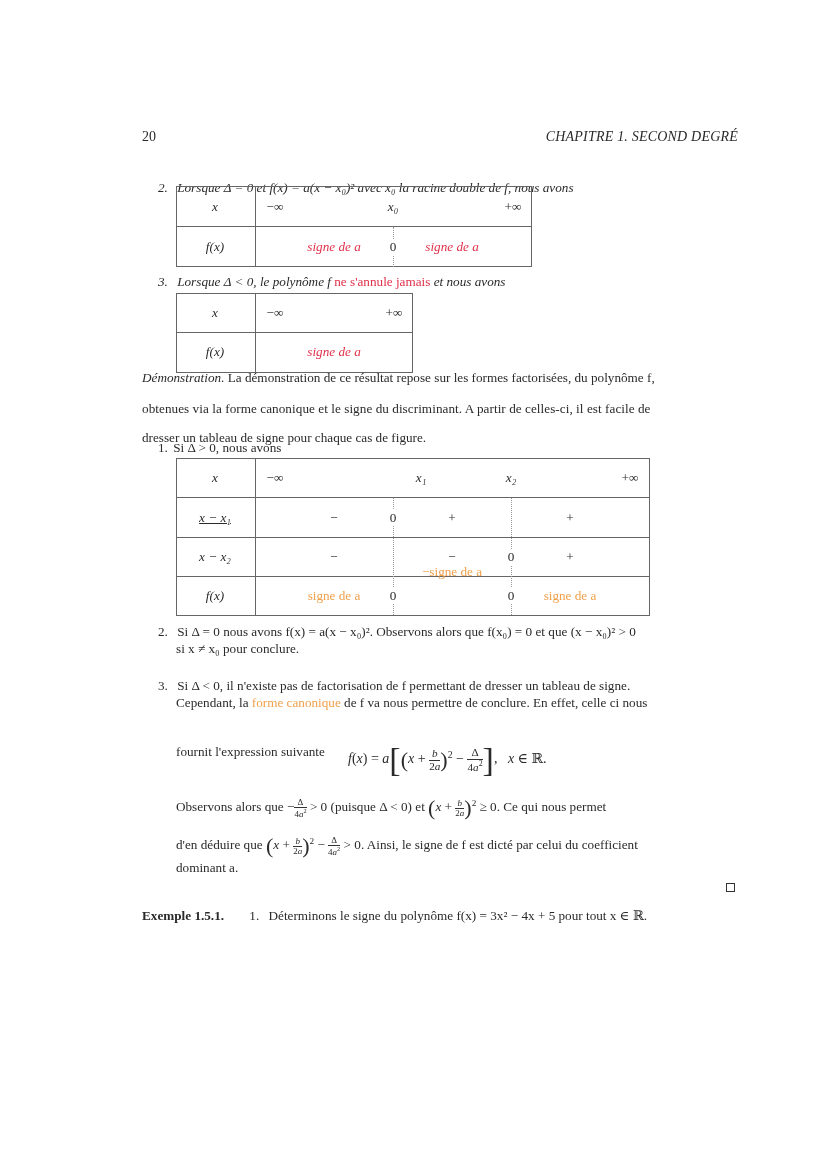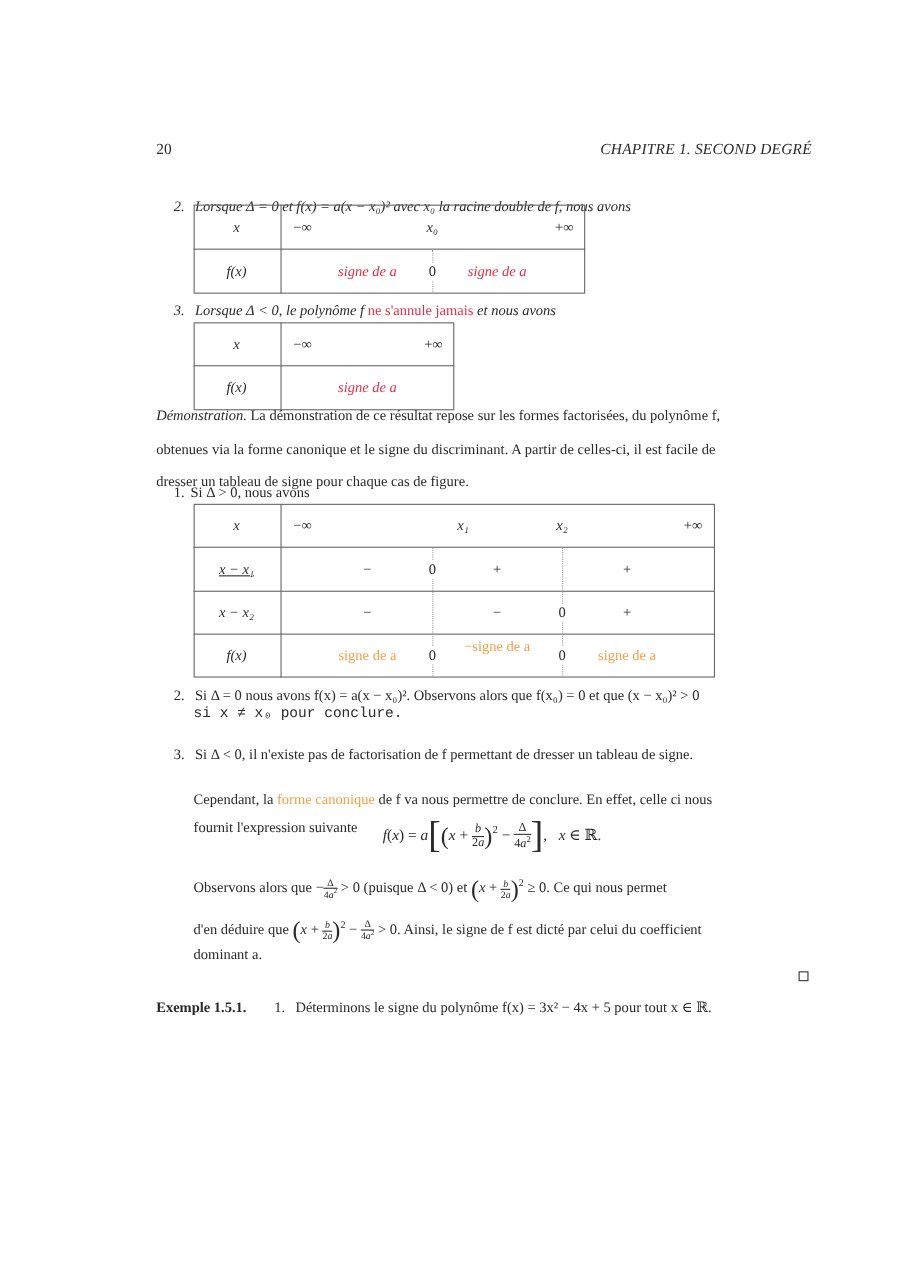--- a/index.html
+++ b/index.html
@@ -98,35 +98,35 @@
 <div class="cell" style="left:452px; top:518px;">+</div>
 <div class="cell" style="left:570px; top:518px;">+</div>
 
 <div class="cell" style="left:334px; top:557px;">−</div>
 <div class="cell" style="left:452px; top:557px;">−</div>
 <div class="cell" style="left:511px; top:557px; background:#fff; padding:0 2px;">0</div>
 <div class="cell" style="left:570px; top:557px;">+</div>
 
 <div class="cell orange" style="left:334px; top:596px;">signe de a</div>
 <div class="cell" style="left:393px; top:596px; background:#fff; padding:0 2px;">0</div>
-<div class="cell orange" style="left:452px; top:588px;">−signe de a</div>
+<div class="cell orange" style="left:452px; top:572px;">−signe de a</div>
 <div class="cell" style="left:511px; top:596px; background:#fff; padding:0 2px;">0</div>
 <div class="cell orange" style="left:570px; top:596px;">signe de a</div>
 
 <div class="abs" style="left:158px; top:624px;">
   <span>2.</span>
   <span style="margin-left:6px;">Si Δ = 0 nous avons f(x) = a(x − x₀)². Observons alors que f(x₀) = 0 et que (x − x₀)² &gt; 0</span>
 </div>
-<div class="abs" style="left:176px; top:641px;font-family:Liberation Mono, monospace;">si x ≠ x₀ pour conclure.</div>
+<div class="abs" style="left:176px; top:641px;">si x ≠ x₀ pour conclure.</div>
 
 <div class="abs" style="left:158px; top:678px;">
   <span>3.</span>
   <span style="margin-left:6px;">Si Δ &lt; 0, il n'existe pas de factorisation de f permettant de dresser un tableau de signe.</span>
 </div>
-<div class="abs" style="left:176px; top:695px;margin-top:24px;">
+<div class="abs" style="left:176px; top:695px;">
   <span>Cependant, la </span><span class="orange">forme canonique</span><span> de f va nous permettre de conclure. En effet, celle ci nous</span>
 </div>
 <div class="abs" style="left:176px; top:712px;margin-top:32px;">fournit l'expression suivante</div>
 
 <div class="abs" style="left:338px; top:741px; font-size:14px;margin-left:10px;">
   <span class="math">f</span>(<span class="math">x</span>) = <span class="math">a</span><span class="huge">[</span><span class="big">(</span><span class="math">x</span> + <span class="frac"><span class="num math">b</span><span class="den">2<span class="math">a</span></span></span><span class="big">)</span><sup>2</sup> − <span class="frac"><span class="num">Δ</span><span class="den">4<span class="math">a</span><sup>2</sup></span></span><span class="huge">]</span>,&nbsp;&nbsp;&nbsp;<span class="math">x</span> ∈ ℝ.
 </div>
 
 <div class="abs" style="left:176px; top:795px;">
   <span>Observons alors que −</span><span class="frac" style="font-size:9px;"><span class="num">Δ</span><span class="den">4<i>a</i><sup>2</sup></span></span><span> &gt; 0 (puisque Δ &lt; 0) et </span><span class="big">(</span><i>x</i> + <span class="frac" style="font-size:9px;"><span class="num"><i>b</i></span><span class="den">2<i>a</i></span></span><span class="big">)</span><sup>2</sup><span> ≥ 0. Ce qui nous permet</span>

